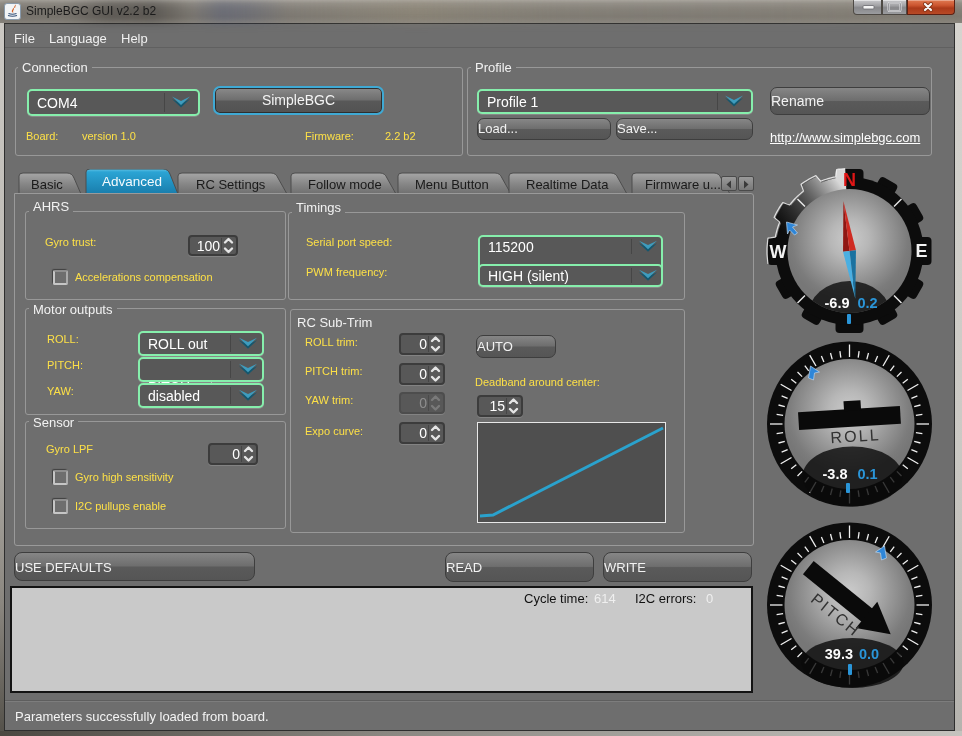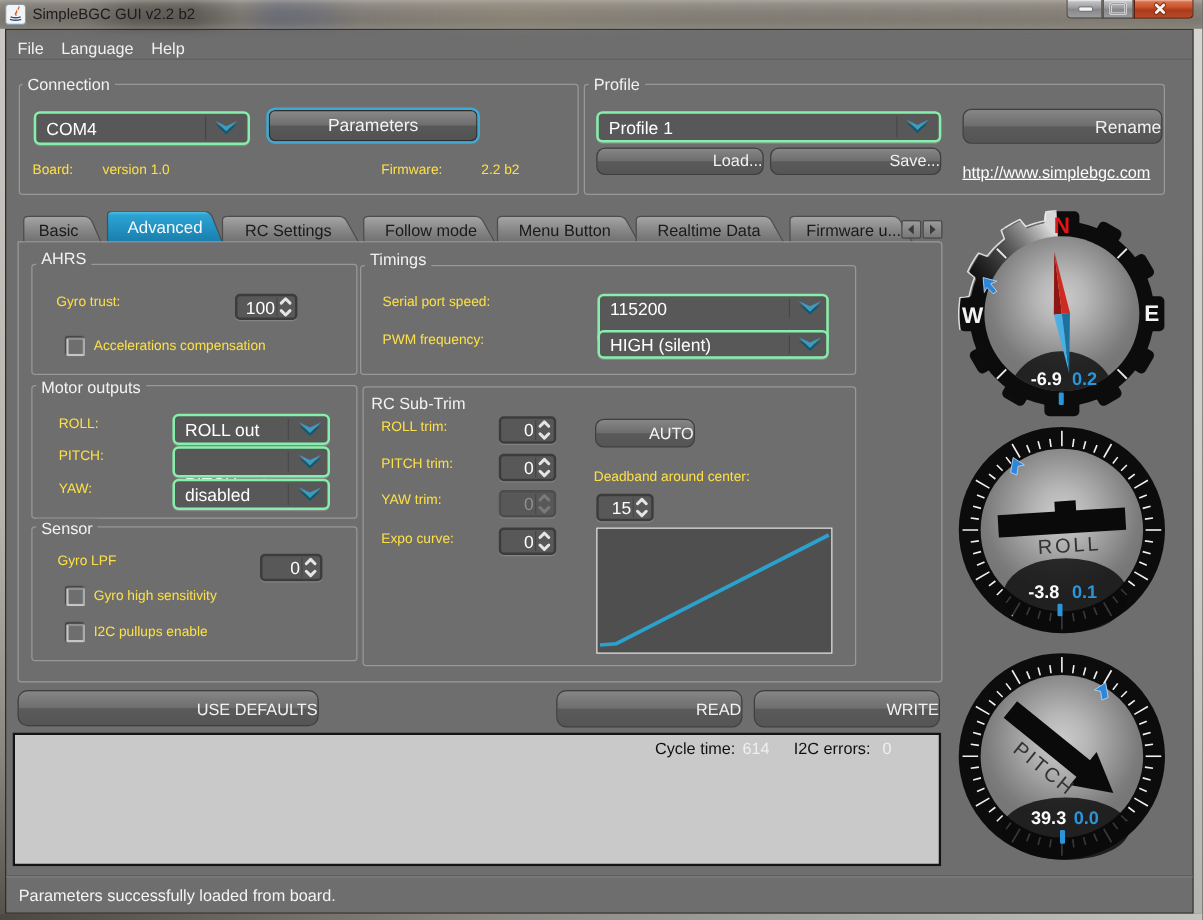--- a/index.html
+++ b/index.html
@@ -21,21 +21,21 @@
   #client{left:4px;top:23px;width:951px;height:708px;background:#6e6e6e;border:1px solid #2e2e2e;box-sizing:border-box;}
   
   .menuitem{top:31px;font-size:13px;color:#f0f0f0;}
   #menusep{left:5px;top:47px;width:949px;height:1px;background:#606060;}
   
   .grp{border:1px solid #989898;border-radius:3px;}
   .grplabel{font-size:13px;color:#f2f2f2;background:#6e6e6e;padding:0 4px;}
   .lbl{font-size:11px;color:#fde047;white-space:nowrap;}
   .btn{box-sizing:border-box;border:1px solid #3e3e3e;border-radius:7px;
     background:linear-gradient(180deg,#868686 0%,#6e6e6e 48%,#5a5a5a 52%,#555555 100%);
-    color:#f2f2f2;font-size:13px;text-align:right;}
+    color:#f2f2f2;font-size:13px;text-align:left;}
   .combo{box-sizing:border-box;border:2px solid #86efac;border-radius:5px;background:#585858;
     box-shadow:0 1px 0 rgba(255,255,255,.18);}
   .combo .ct{position:absolute;left:8px;color:#fff;font-size:14px;white-space:nowrap;}
   .spin{box-sizing:border-box;border:2px solid #3c3c3c;border-radius:4px;background:#585858;
     box-shadow:0 1px 0 rgba(255,255,255,.15);}
   .cb{box-sizing:border-box;width:15px;height:15px;border:2px solid #c6c6c6;border-top-color:#8f8f8f;border-right-color:#aaaaaa;background:transparent;border-radius:2px;box-shadow:-1px -1px 1px rgba(35,35,35,.6);}
 </style>
 </head>
 <body>
 
@@ -72,21 +72,21 @@
 <div class="abs grplabel" style="left:18px;top:60px;">Connection</div>
 <div class="abs combo" style="left:27px;top:89px;width:173px;height:27px;">
   <span class="ct" style="top:4px;">COM4</span>
   <svg class="abs" style="right:0;top:0" width="34" height="23">
     <line x1="0.5" y1="2" x2="0.5" y2="21" stroke="#464646" stroke-width="1"></line>
     <path d="M8 8 L17 16.5 L26 8 L17 12.5 Z" fill="#15576e"></path>
     <path d="M8 5.5 L17 14 L26 5.5 L17 10 Z" fill="#3d9cbe"></path>
   </svg>
 </div>
 <div class="abs" style="left:213px;top:86px;width:171px;height:29px;border:2px solid #3fa9d4;border-radius:7px;box-shadow:inset 0 0 0 1px #2e2e2e;box-sizing:border-box;background:linear-gradient(180deg,#8a8a8a 0%,#6e6e6e 48%,#585858 52%,#525252 100%);">
-  <div style="text-align:center;color:#f4f4f4;font-size:14px;margin-top:4px;">Parameters</div>
+  <div style="text-align:center;color:#f4f4f4;font-size:14px;margin-top:4px;">SimpleBGC</div>
 </div>
 <div class="abs lbl" style="left:26px;top:130px;">Board:</div>
 <div class="abs lbl" style="left:82px;top:130px;">version 1.0</div>
 <div class="abs lbl" style="left:305px;top:130px;">Firmware:</div>
 <div class="abs lbl" style="left:385px;top:130px;">2.2 b2</div>
 
 <div class="abs grp" style="left:467px;top:67px;width:463px;height:87px;"></div>
 <div class="abs grplabel" style="left:471px;top:60px;">Profile</div>
 <div class="abs combo" style="left:477px;top:89px;width:276px;height:25px;">
   <span class="ct" style="top:3px;">Profile 1</span>

